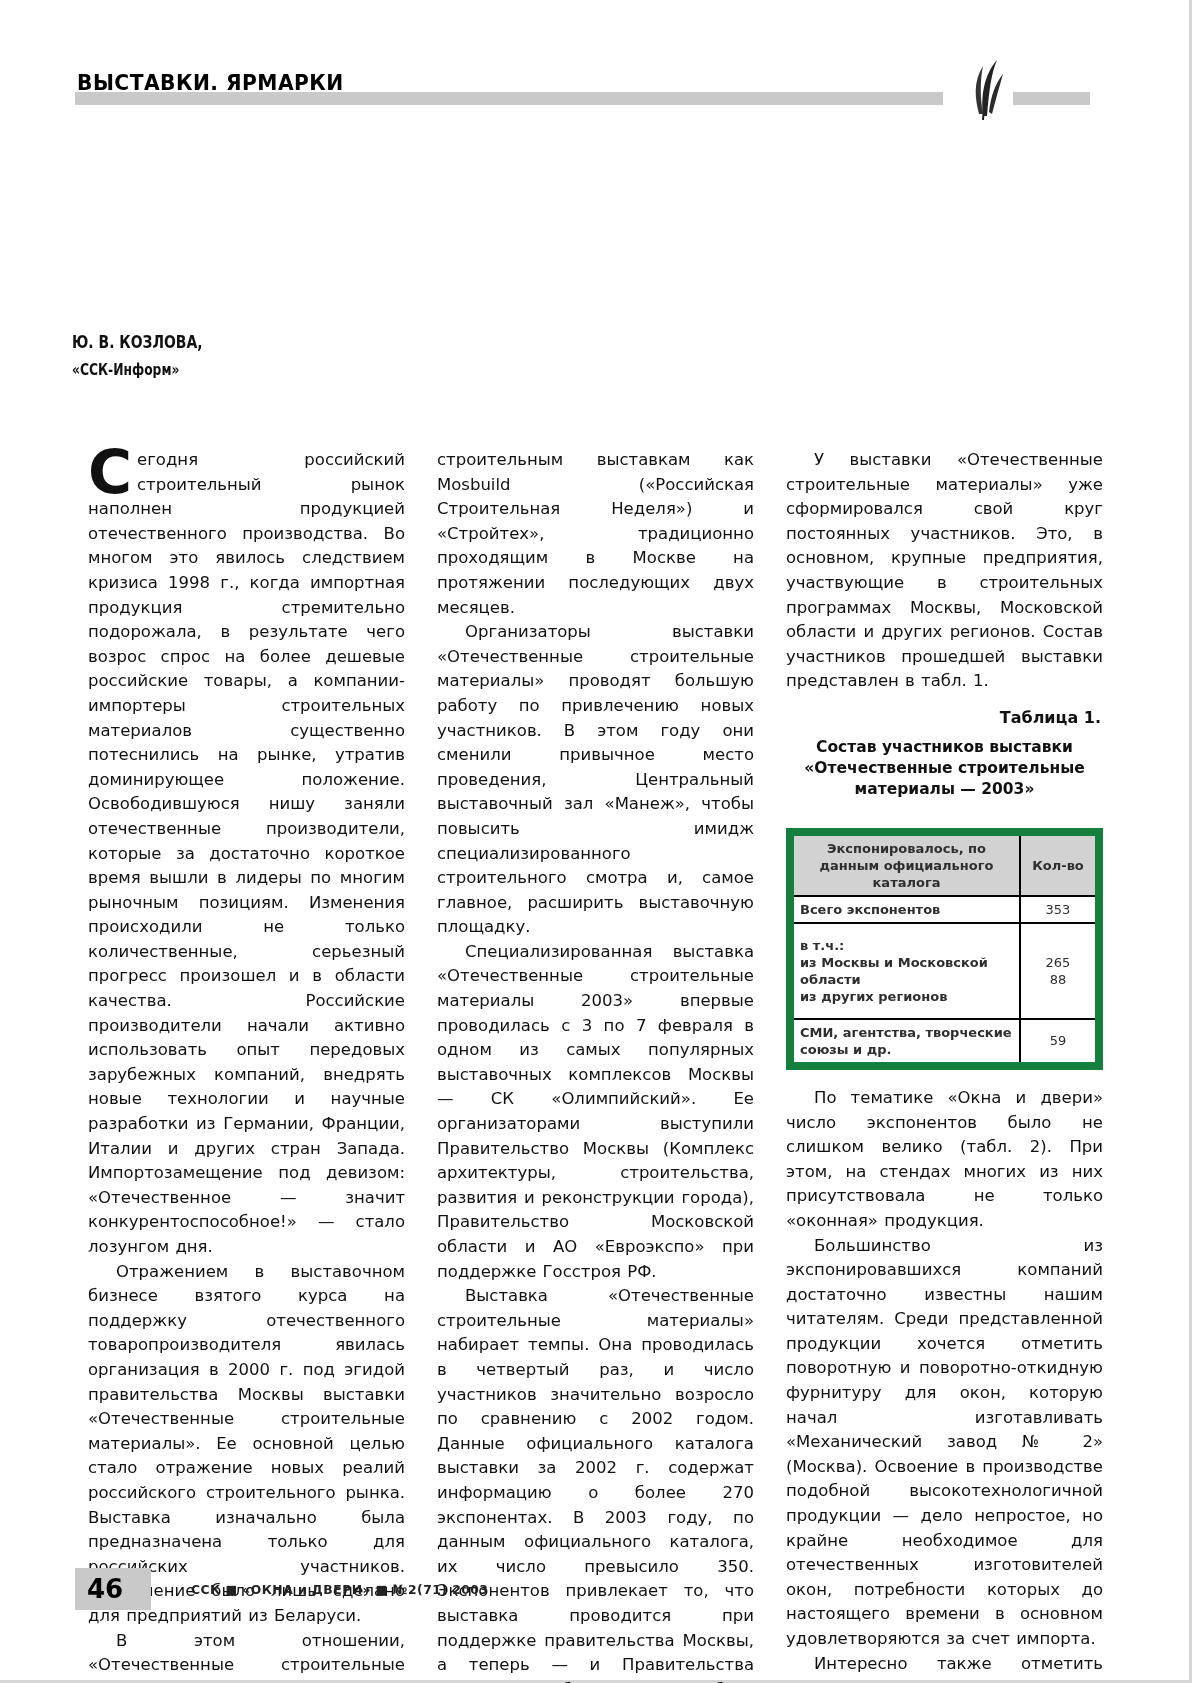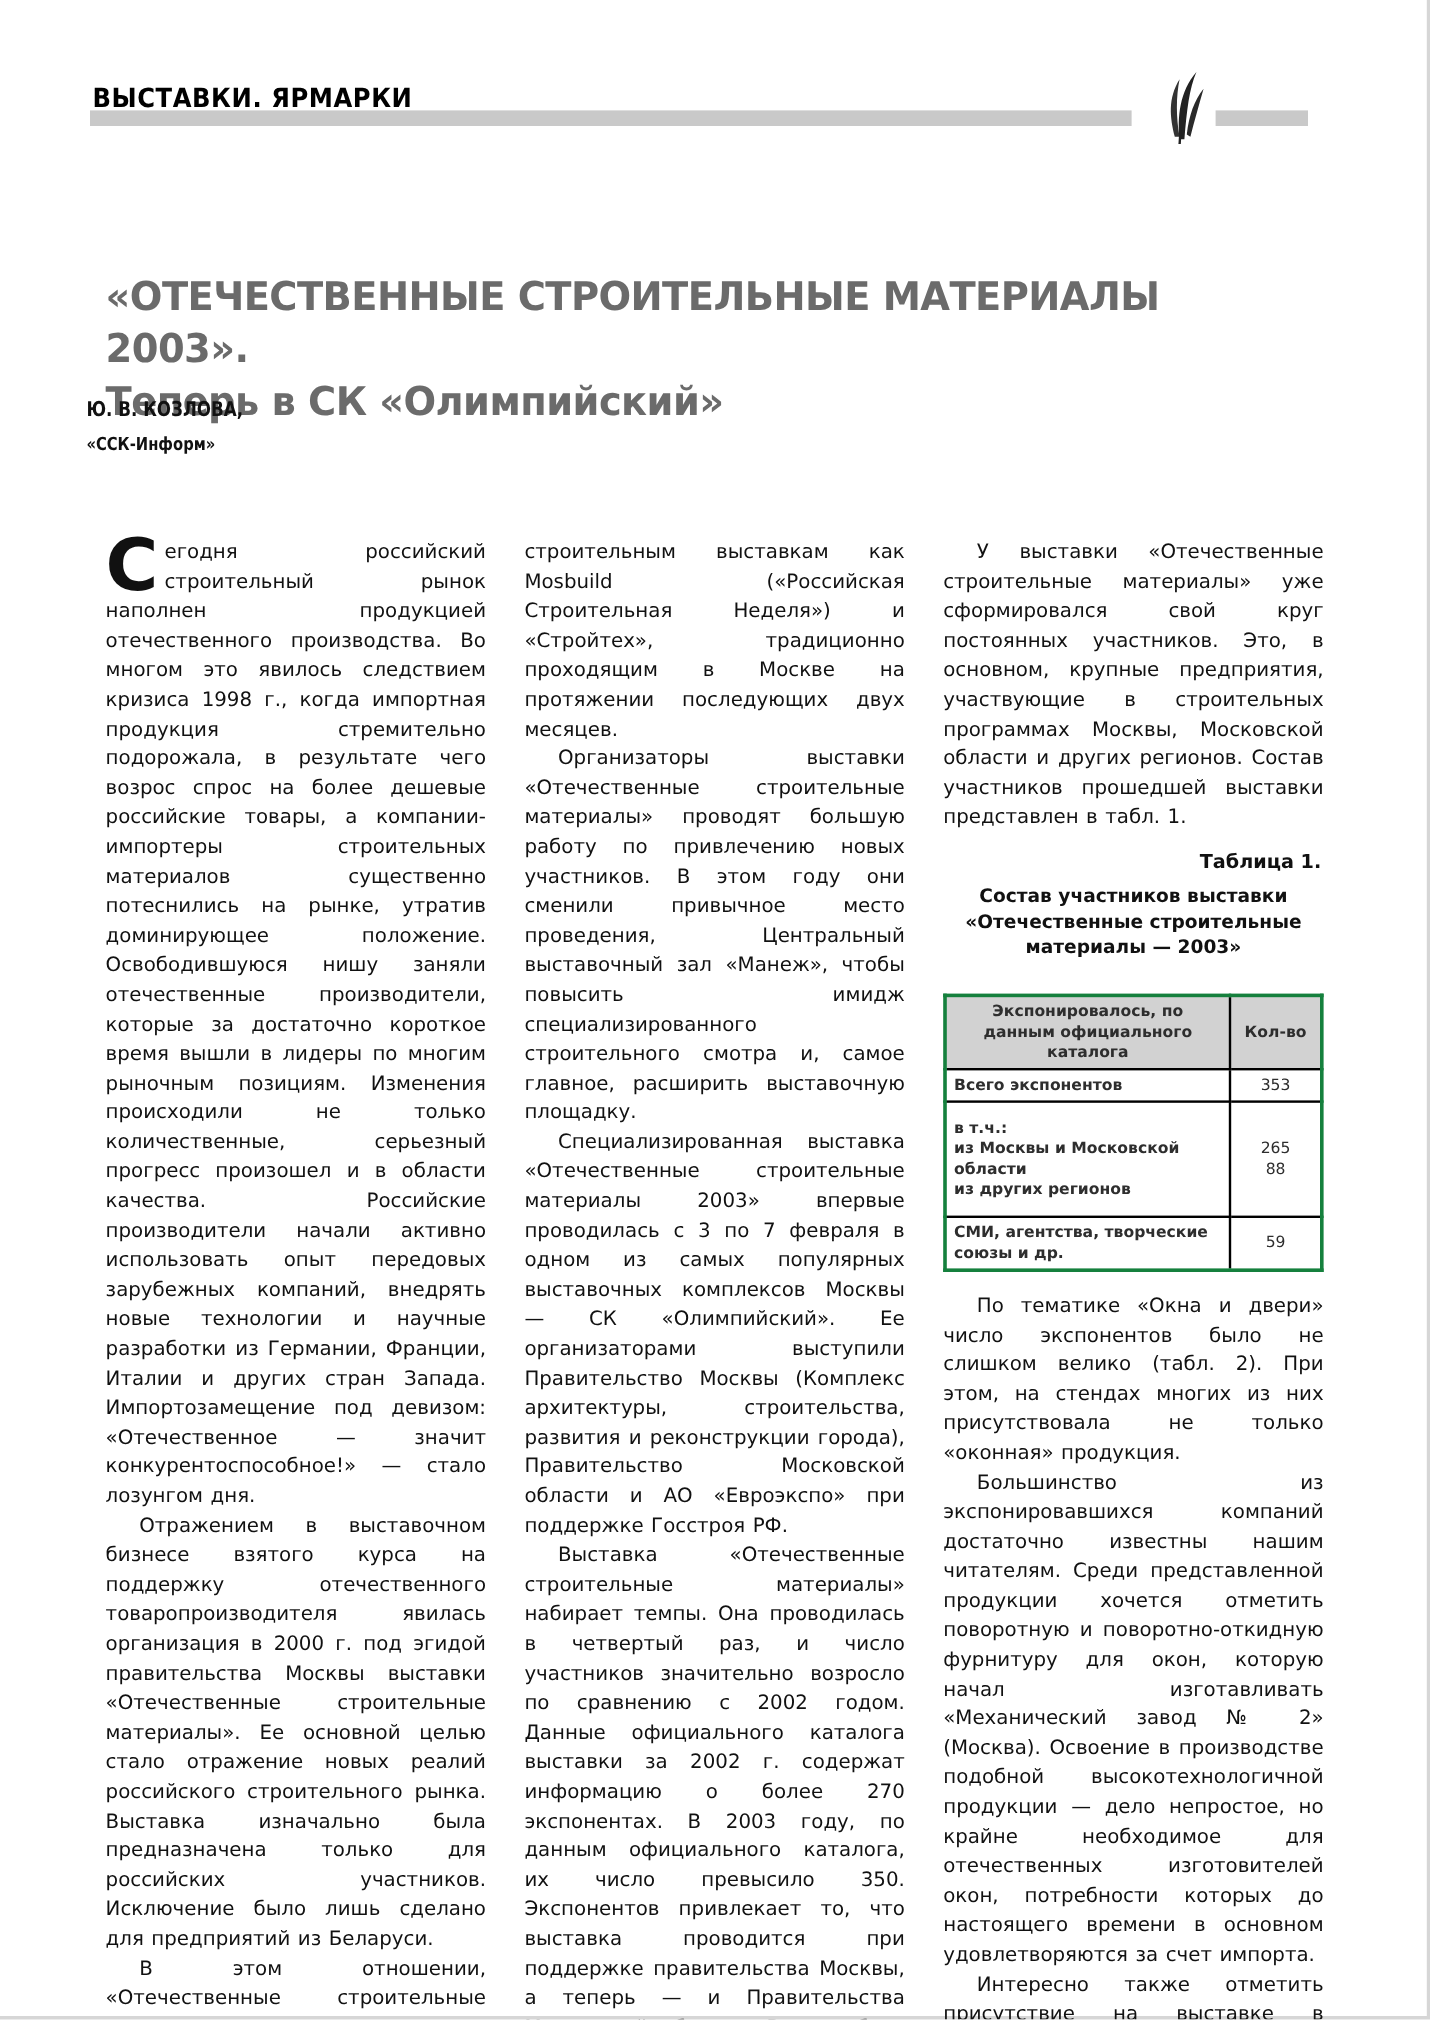--- a/index.html
+++ b/index.html
@@ -58,21 +58,21 @@
   .tbl-label{
     font-size:16px;font-weight:bold;text-align:right;
     margin:14px 2px 10px 0;
   }
   .tbl-title{
     font-size:15.5px;font-weight:bold;text-align:center;line-height:21px;
     margin:0 10px 28px 10px;
   }
   table.data{
     border-collapse:collapse;width:100%;
-    border:3px solid #15803d;
+    border:8px solid #15803d;
   }
   table.data th,table.data td{
     border:2px solid #000;
     font-size:13px;line-height:17px;
     padding:4px 6px;
     color:#2e2e2e;
   }
   table.data th{
     background:#d2d2d2;
     font-weight:bold;text-align:center;
@@ -103,24 +103,20 @@
     <div class="kicker-bar seg2"></div>
     <div class="kicker-text">ВЫСТАВКИ. ЯРМАРКИ</div>
     <svg class="quill" viewBox="0 0 52 62">
       <path d="M30 58 C28 40 30 18 44 2 C38 16 36 34 34 58 Z" fill="#222"></path>
       <path d="M26 56 C22 40 20 24 30 8 C27 22 27 40 30 56 Z" fill="#333"></path>
       <path d="M36 54 C38 38 42 26 50 16 C46 30 42 44 39 56 Z" fill="#2a2a2a"></path>
       <path d="M31 48 L30 62" stroke="#222" stroke-width="2" fill="none"></path>
     </svg>
   </div>
 
-  <div class="title-block" style="color:#6b6b6b;">
-    <div class="title-line">«ОТЕЧЕСТВЕННЫЕ СТРОИТЕЛЬНЫЕ МАТЕРИАЛЫ 2003».</div>
-    <div class="title-line">Теперь в СК «Олимпийский»</div>
-  </div>
 
   <div class="author-block">
     <div class="author-name">Ю. В. КОЗЛОВА,</div>
     <div class="author-org">«ССК-Информ»</div>
   </div>
 
   <div class="columns">
 
     <div class="col">
       <p><span class="dropcap">С</span><span>егодня российский строительный рынок наполнен продукцией отечественного производства. Во многом это явилось следствием кризиса 1998 г., когда импортная продукция стремительно подорожала, в результате чего возрос спрос на более дешевые российские товары, а компании-импортеры строительных материалов существенно потеснились на рынке, утратив доминирующее положение. Освободившуюся нишу заняли отечественные производители, которые за достаточно короткое время вышли в лидеры по многим рыночным позициям. Изменения происходили не только количественные, серьезный прогресс произошел и в области качества. Российские производители начали активно использовать опыт передовых зарубежных компаний, внедрять новые технологии и научные разработки из Германии, Франции, Италии и других стран Запада. Импортозамещение под девизом: «Отечественное — значит конкурентоспособное!» — стало лозунгом дня.</span></p>
@@ -167,14 +163,18 @@
         </tbody>
       </table>
 
       <p class="indent" style="margin-top:16px;">По тематике «Окна и двери» число экспонентов было не слишком велико (табл. 2). При этом, на стендах многих из них присутствовала не только «оконная» продукция.</p>
       <p class="indent">Большинство из экспонировавшихся компаний достаточно известны нашим читателям. Среди представленной продукции хочется отметить поворотную и поворотно-откидную фурнитуру для окон, которую начал изготавливать «Механический завод № 2» (Москва). Освоение в производстве подобной высокотехнологичной продукции — дело непростое, но крайне необходимое для отечественных изготовителей окон, потребности которых до настоящего времени в основном удовлетворяются за счет импорта.</p>
       <p class="indent">Интересно также отметить присутствие на выставке в качестве экспонента одного из ведущих произво-</p>
     </div>
 
   </div>
 
+  <div class="footer">
+    <div class="page-num-box">46</div>
+    <div class="journal-line">ССК ■ «ОКНА и ДВЕРИ» ■ №2(71) 2003</div>
+  </div>
 
 </div>
 
 </body></html>

